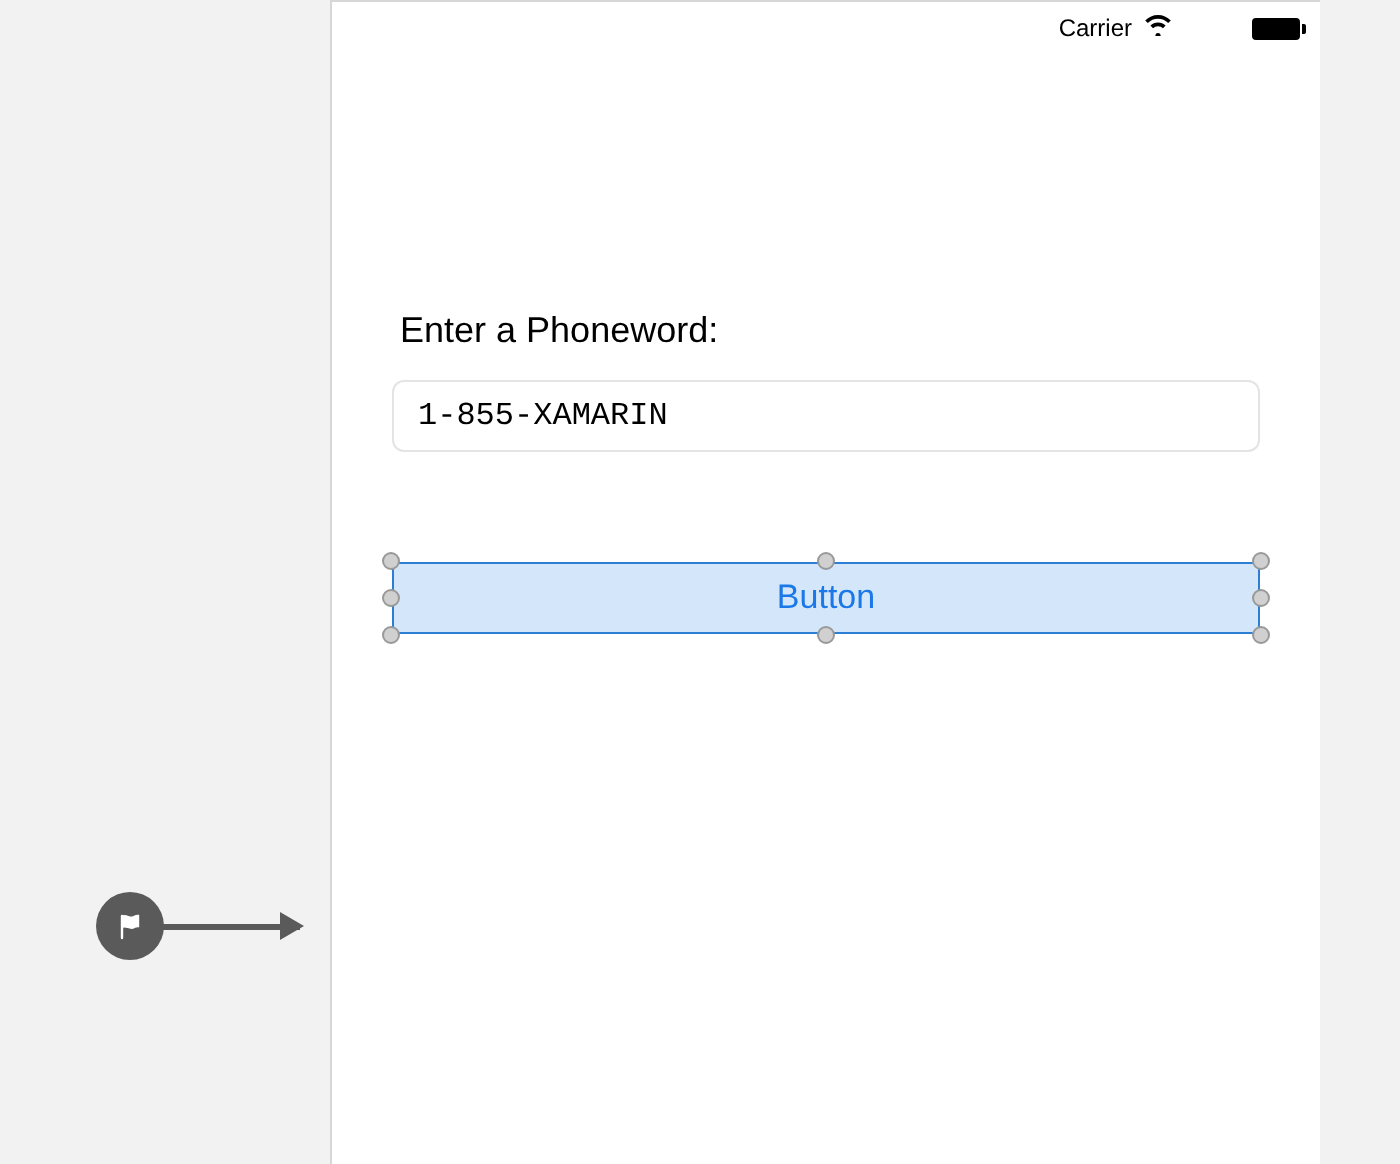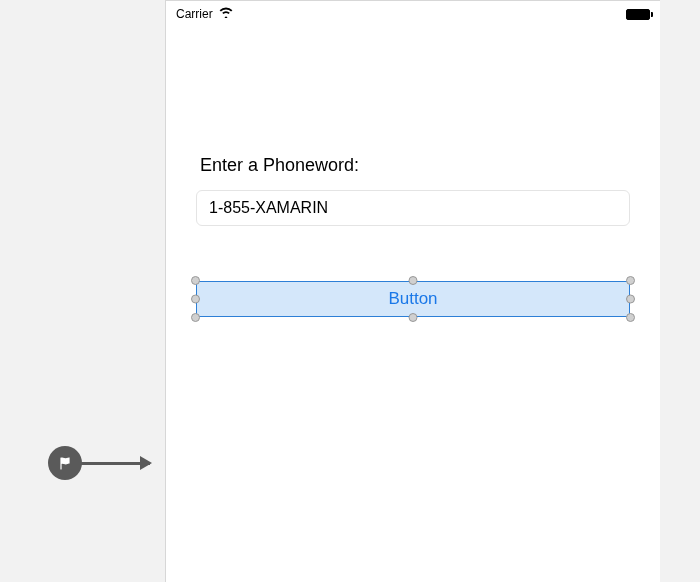--- a/index.html
+++ b/index.html
@@ -19,24 +19,25 @@
       height: 582px;
       background: #ffffff;
       border: 1px solid #d7d7d7;
       border-right: none;
       border-bottom: none;
     }
     .status-bar {
       height: 22px;
       display: flex;
       align-items: center;
-      justify-content: space-between;
+      justify-content: flex-end;
       padding: 4px 10px 0 10px;
       font-size: 12px;
       color: #000;
+      gap: 40px;
     }
     .status-left { display: flex; align-items: center; gap: 6px; }
     .wifi-icon { display: inline-block; }
     .battery {
       width: 24px;
       height: 11px;
       border: 1.5px solid #000;
       border-radius: 2px;
       position: relative;
       background: #000;
@@ -62,21 +63,21 @@
       font-weight: 400;
     }
     .text-field {
       width: 100%;
       height: 36px;
       border: 1px solid #e4e4e4;
       border-radius: 6px;
       padding: 0 12px;
       font-size: 16px;
       color: #000;
-      font-family: Liberation Sans, sans-serif;
+      font-family: Liberation Mono, monospace;
       background: #fff;
     }
     .designer-button-wrap {
       position: relative;
       margin-top: 55px;
     }
     .designer-button {
       width: 100%;
       height: 36px;
       background: #d4e7fa;

